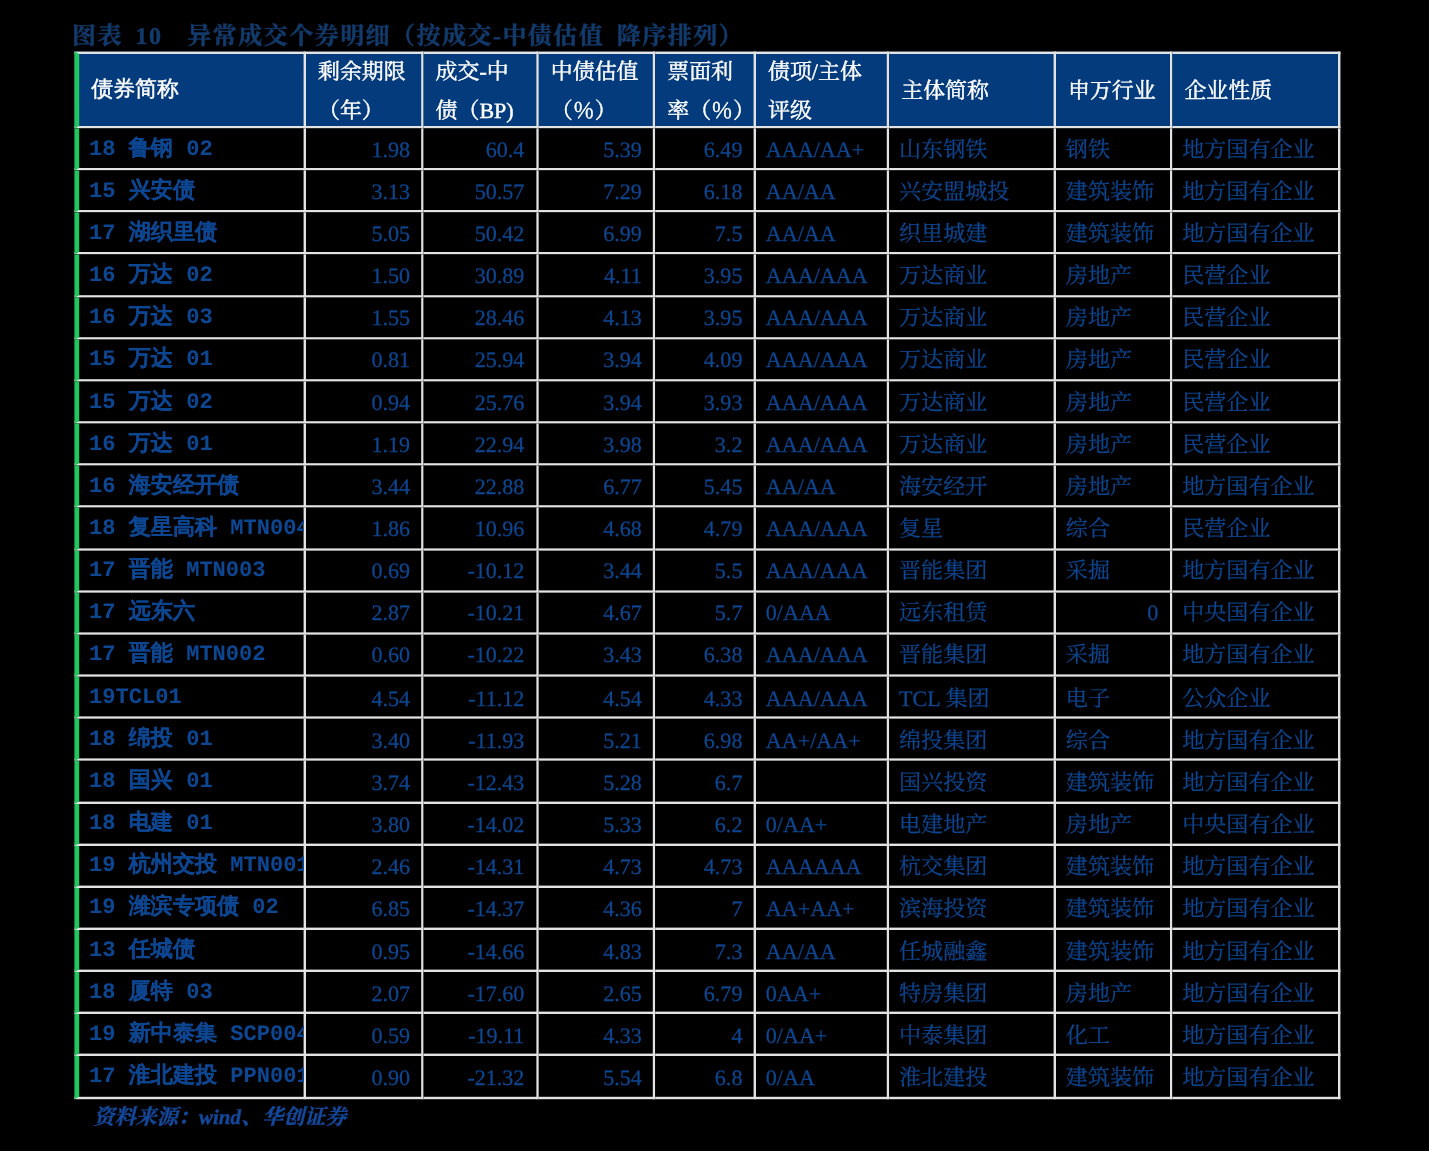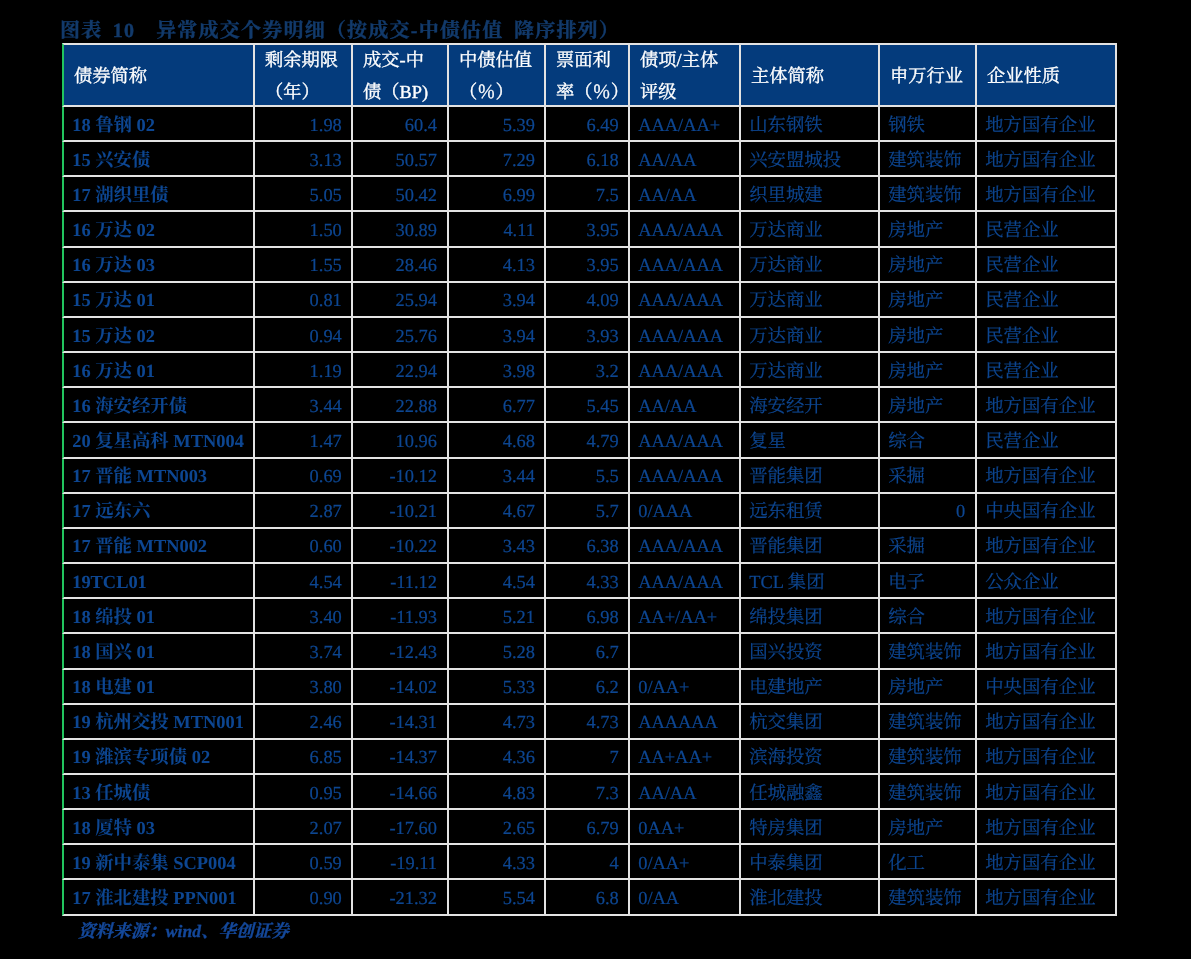--- a/index.html
+++ b/index.html
@@ -15,21 +15,21 @@
          -webkit-text-stroke:0.4px #123a6b;}
 
   #tbl{position:absolute;left:62px;top:43px;
        border-collapse:separate;border-spacing:0;
        width:1054.8px;table-layout:fixed;}
 
   #tbl th,#tbl td{box-sizing:border-box;
        border-right:2px solid #e3e3e3;
        border-bottom:2px solid #e3e3e3;
        padding:0;vertical-align:middle;overflow:hidden;}
-  #tbl th:first-child,#tbl td:first-child{border-left:2px solid #22c55e;}
+  #tbl th:first-child,#tbl td:first-child{border-left:4px solid #22c55e;font-family:Liberation Mono, monospace;}
   #tbl thead th{border-top:2px solid #e3e3e3;}
 
   #tbl thead th{background:#043b7c;height:64px;}
   #tbl thead th>div{display:flex;flex-direction:column;justify-content:center;height:100%;gap:13.5px;}
   #tbl tbody td{background:#000;height:35.17px;}
 
   .cw{display:block;box-sizing:border-box;padding:0 10px;will-change:transform;
       font-size:18.3px;font-weight:normal;line-height:18px;color:#fff;position:relative;top:1px;
       -webkit-text-stroke:0.38px #fff;
       white-space:nowrap;text-align:left;}
@@ -375,24 +375,24 @@
           </td>
           <td>
             <span class="dv txt">房地产</span>
           </td>
           <td>
             <span class="dv txt">地方国有企业</span>
           </td>
         </tr>
         <tr>
           <td>
-            <span class="dv txt bold">20 复星高科 MTN004</span>
-          </td>
-          <td>
-            <span class="dv num">1.47</span>
+            <span class="dv txt bold">18 复星高科 MTN004</span>
+          </td>
+          <td>
+            <span class="dv num">1.86</span>
           </td>
           <td>
             <span class="dv num">10.96</span>
           </td>
           <td>
             <span class="dv num">4.68</span>
           </td>
           <td>
             <span class="dv num">4.79</span>
           </td>

